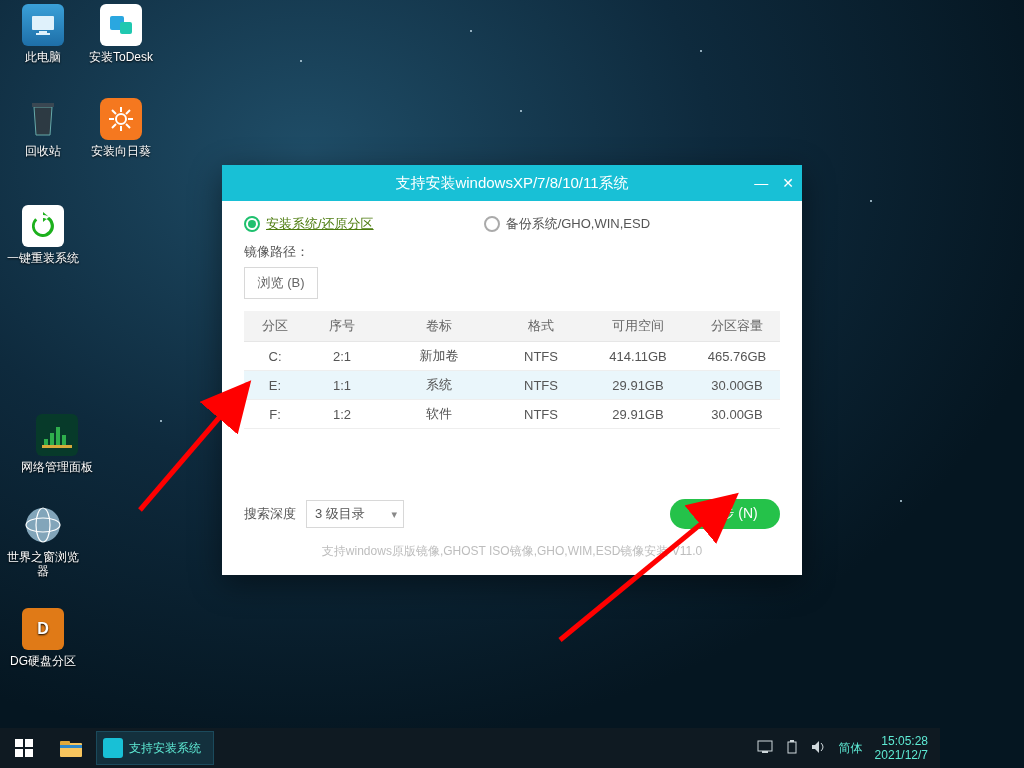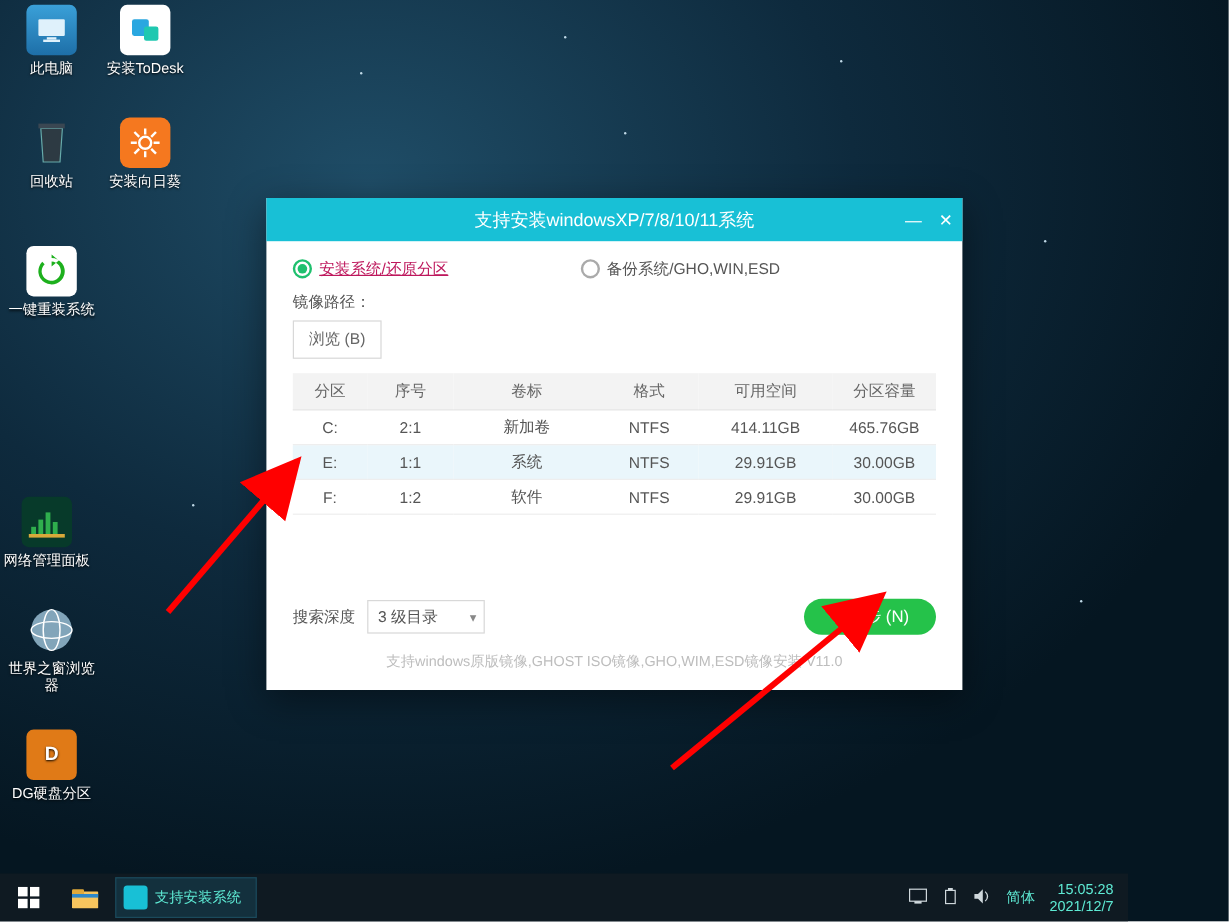--- a/index.html
+++ b/index.html
@@ -24,21 +24,21 @@
     display:flex;align-items:center;justify-content:center;position:relative;
   }
   .titlebar .ctrls{position:absolute;right:8px;top:0;height:36px;display:flex;align-items:center;gap:14px;color:#fff;}
   .titlebar .ctrls span{cursor:pointer;font-size:14px;}
   .body{padding:14px 22px 10px;color:#555;font-size:13px;}
   .modes{display:flex;gap:110px;align-items:center;margin-bottom:10px;}
   .radio{display:flex;align-items:center;gap:6px;}
   .radio .dot{width:12px;height:12px;border-radius:50%;border:2px solid #aaa;display:inline-block;position:relative;}
   .radio.sel .dot{border-color:#1fc06e;}
   .radio.sel .dot::after{content:"";position:absolute;left:2px;top:2px;width:8px;height:8px;border-radius:50%;background:#1fc06e;}
-  .radio.sel .txt{color:#be185d;text-decoration:underline;}
+  .radio.sel .txt{color:#4d7c0f;text-decoration:underline;}
   .pathrow{display:flex;gap:12px;align-items:center;margin:6px 0 12px;}
   .pathbox{flex:1;height:30px;border:1px solid #d8d8d8;display:flex;align-items:center;padding:0 8px;font-family:Consolas,monospace;font-size:12px;color:#555;justify-content:space-between;}
   .pathbox .chev{color:#aaa;font-size:11px;}
   .browse{width:72px;height:30px;border:1px solid #d8d8d8;background:#fff;color:#666;font-size:13px;display:flex;align-items:center;justify-content:center;cursor:pointer;}
   table{width:100%;border-collapse:collapse;font-size:13px;color:#555;}
   th{background:#f3f3f3;font-weight:normal;color:#666;height:28px;border-bottom:1px solid #e6e6e6;}
   td{height:26px;text-align:center;border-bottom:1px solid #eee;}
   tr.selrow td{background:#eaf6fb;}
   .spacer{height:70px;}
   .footer{display:flex;align-items:center;gap:10px;}
@@ -92,21 +92,21 @@
     <div class="lbl">回收站</div>
   </div>
   <div class="dicon" style="left:6px;top:205px">
     <div class="box" style="background:#fff;">
         <svg width="30" height="30">
           <path d="M15 4a11 11 0 1 1-7.8 3.2l2 2A8 8 0 1 0 15 7v4l6-5-6-5z" fill="#1db01d"></path>
         </svg>
       </div>
     <div class="lbl">一键重装系统</div>
   </div>
-  <div class="dicon" style="left:2px;top:414px">
+  <div class="dicon" style="left:20px;top:414px">
     <div class="box" style="background:#073a2a;">
         <svg width="34" height="28">
           <rect x="4" y="18" width="4" height="6" fill="#2fae4d"></rect>
           <rect x="10" y="12" width="4" height="12" fill="#2fae4d"></rect>
           <rect x="16" y="6" width="4" height="18" fill="#2fae4d"></rect>
           <rect x="22" y="14" width="4" height="10" fill="#2fae4d"></rect>
           <rect x="2" y="24" width="30" height="3" fill="#d8a93a"></rect>
         </svg>
       </div>
     <div class="lbl">网络管理面板</div>

